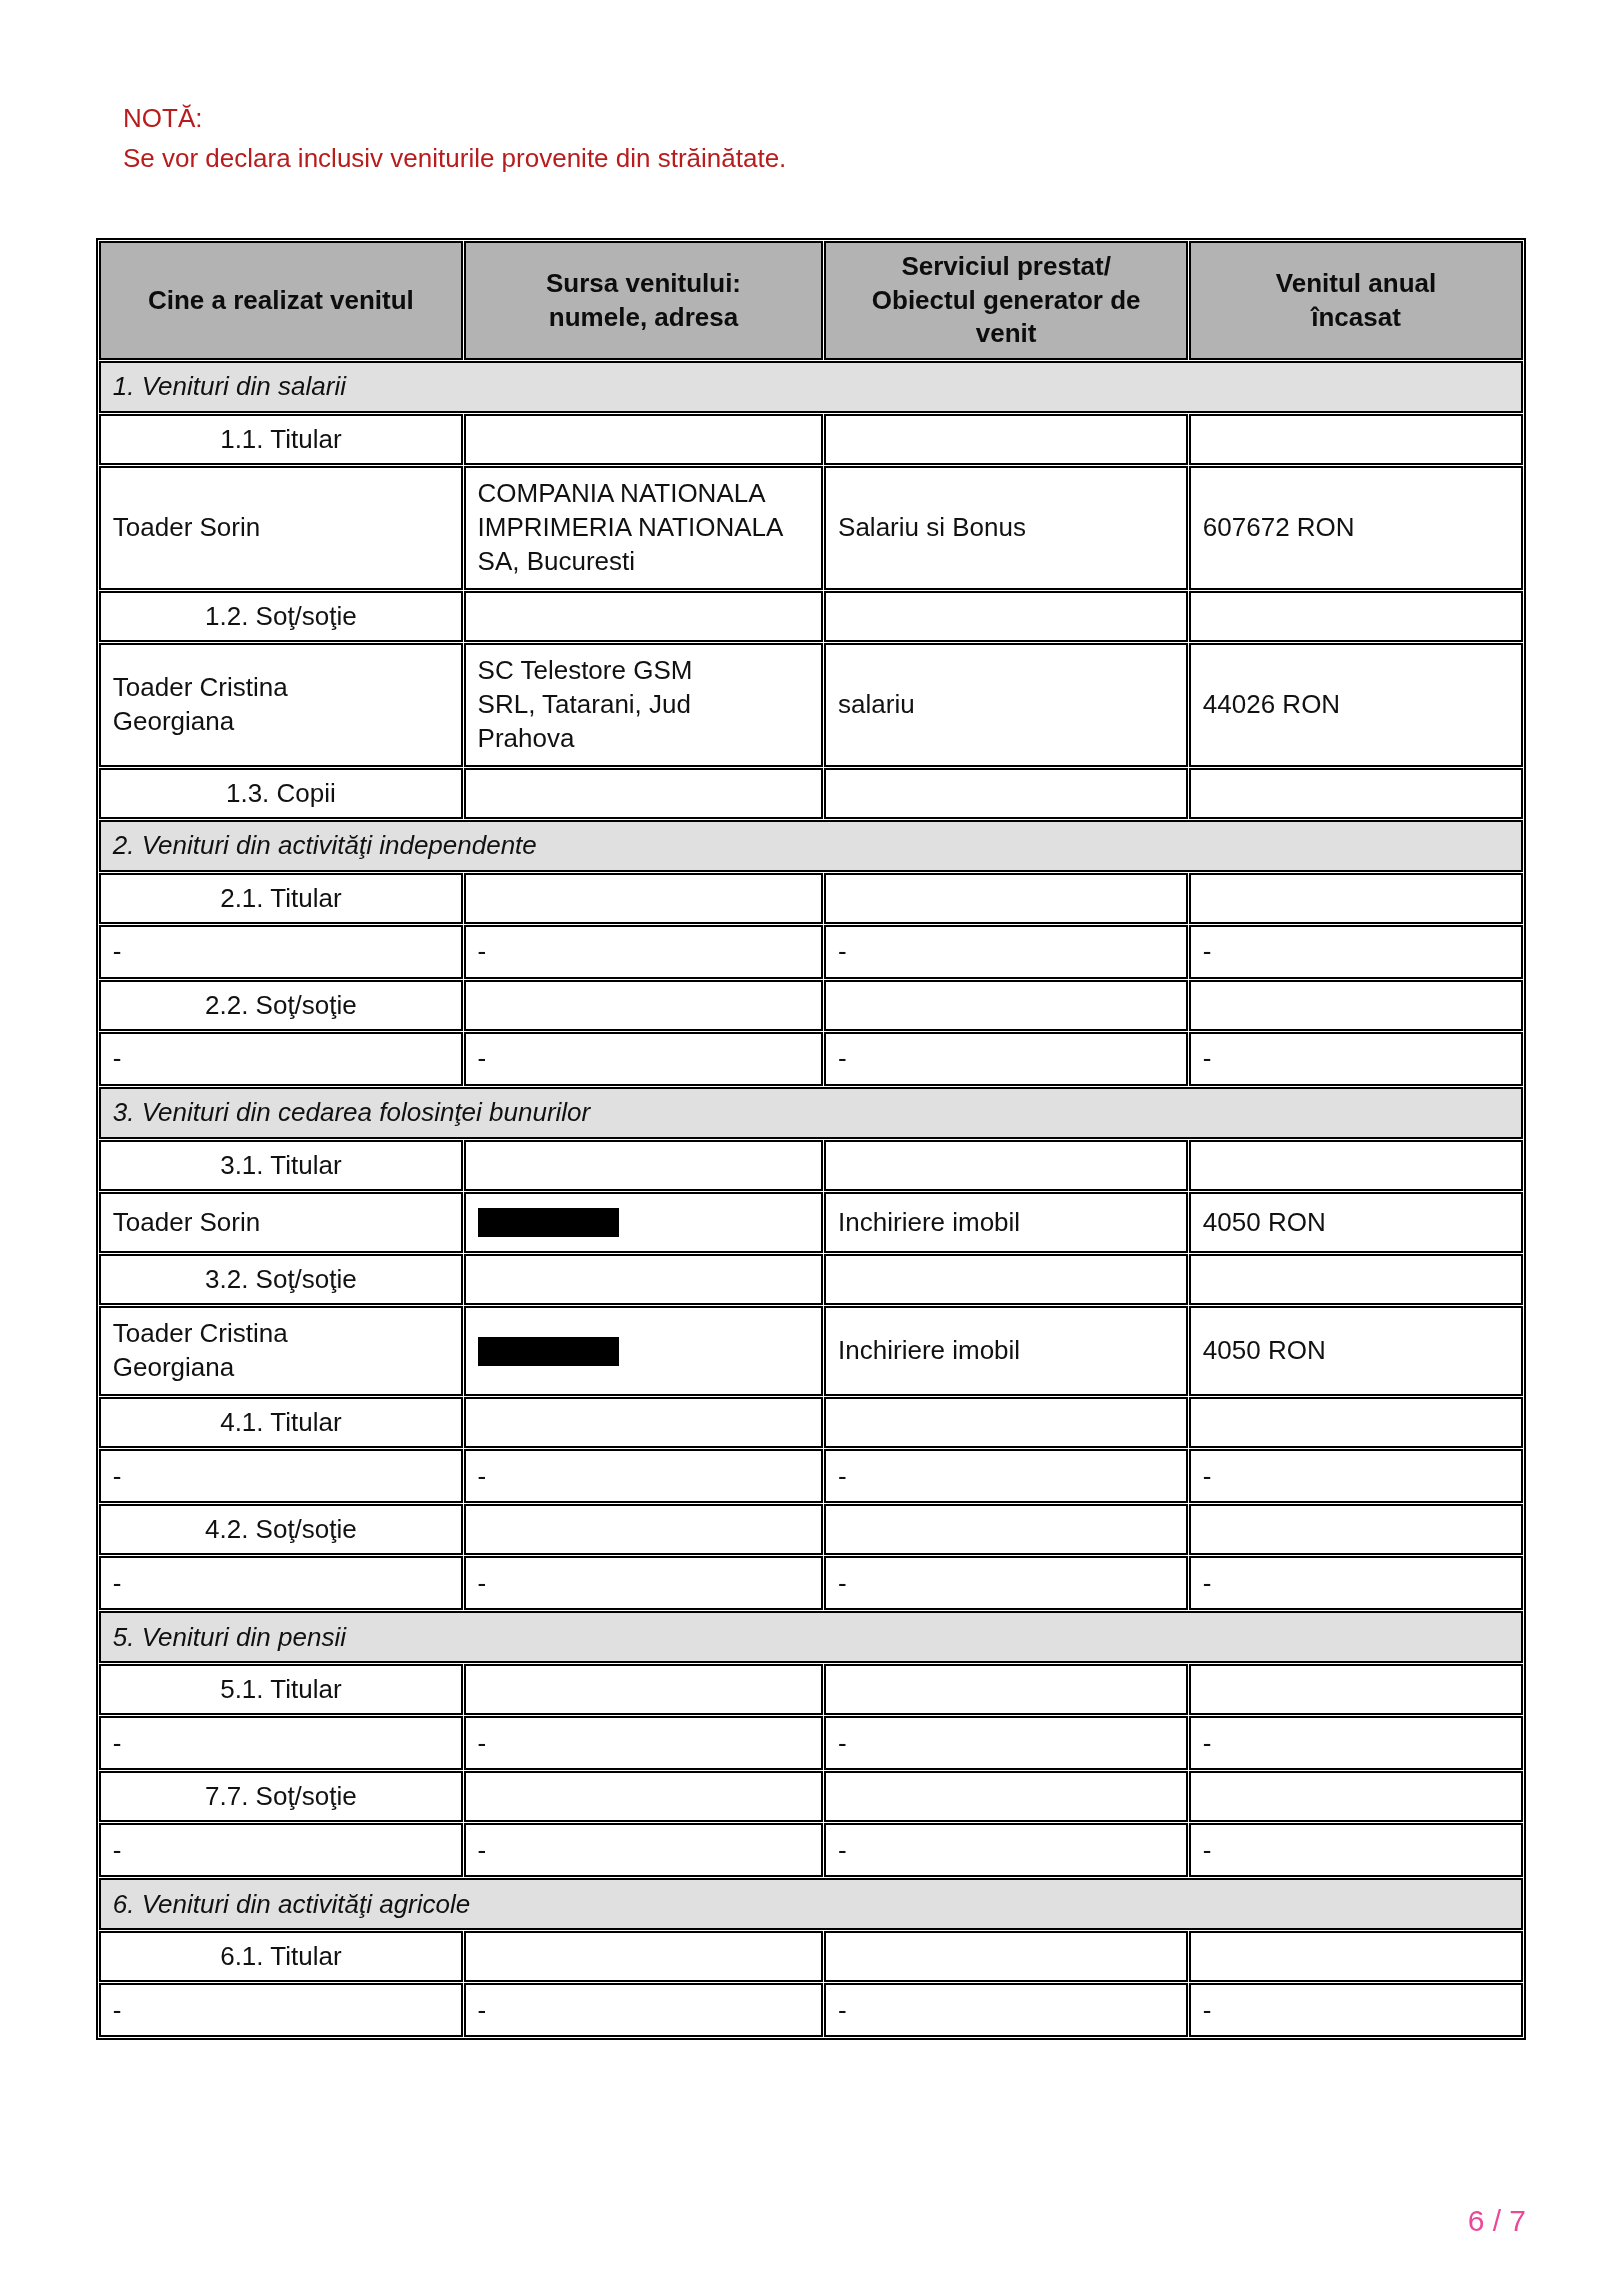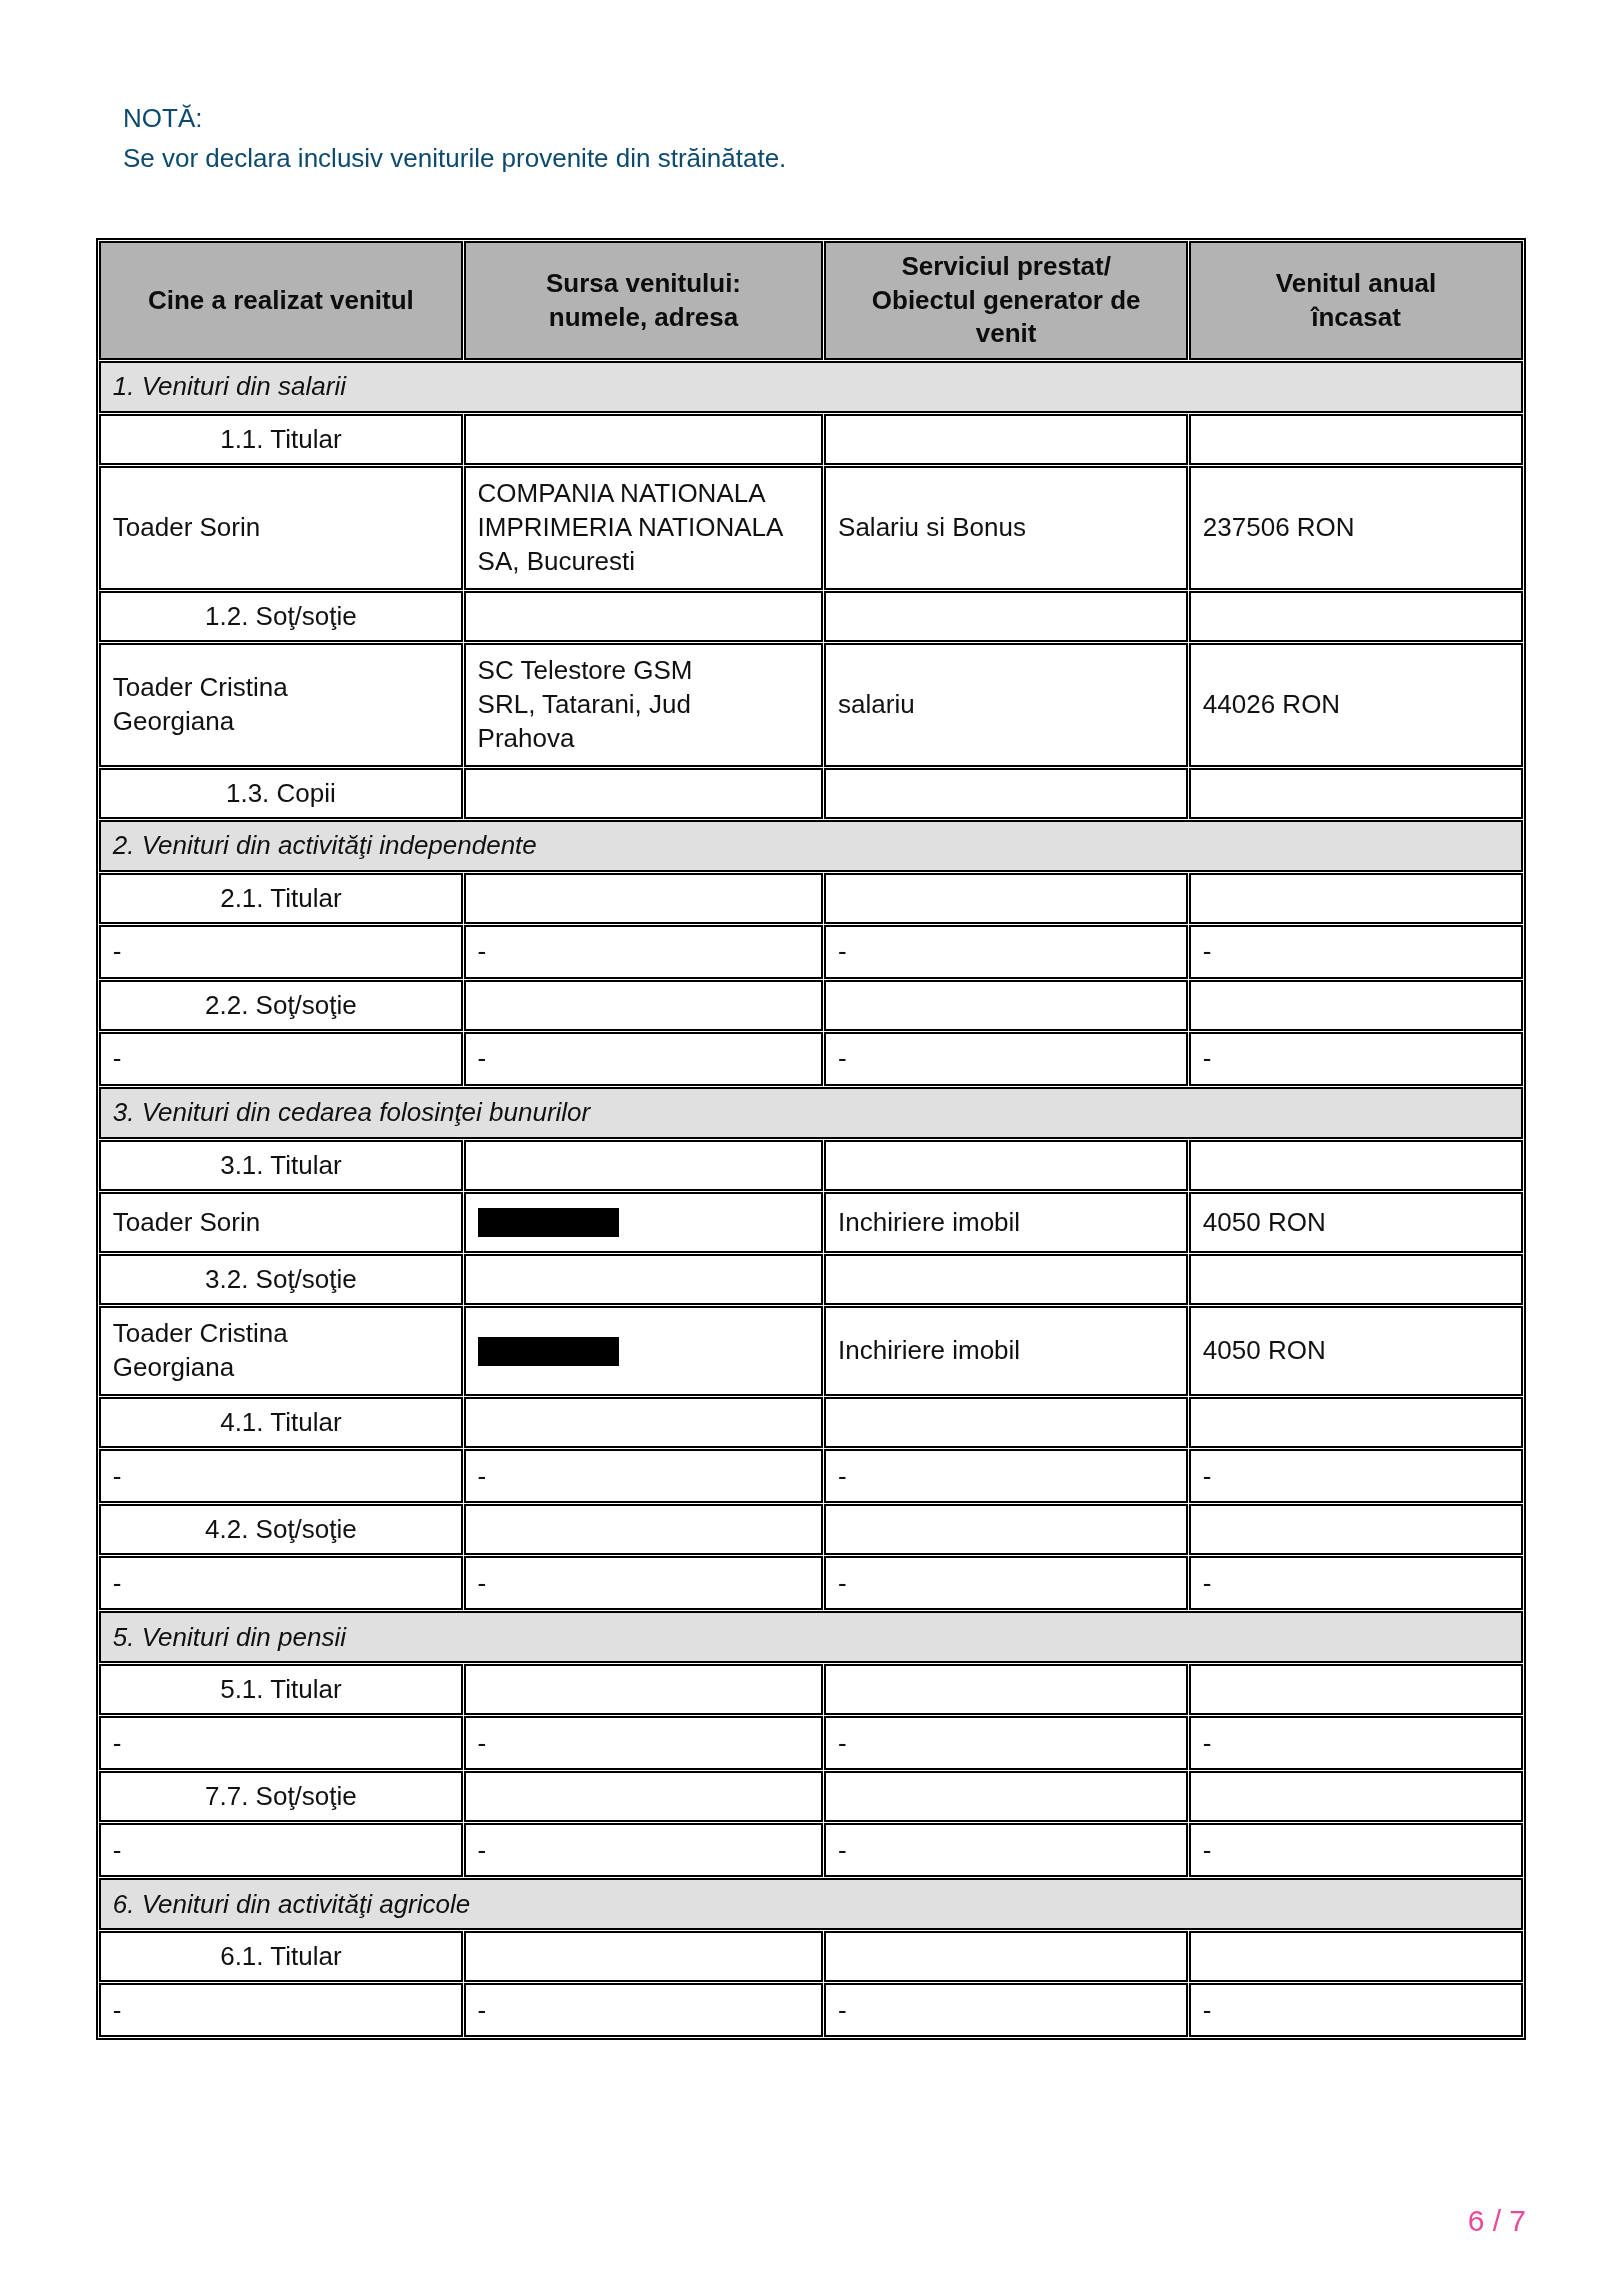--- a/index.html
+++ b/index.html
@@ -15,21 +15,21 @@
     height: 2295px;
     background: #ffffff;
     overflow: hidden;
   }
   .note {
     position: absolute;
     left: 123px;
     top: 98px;
     font-size: 26px;
     line-height: 1.55;
-    color: #0c4a6e;
+    color: #b91c1c;
   }
   .note .note-title { display: block; }
   .note .note-body  { display: block; text-align: right; }
 
   table.income {
     position: absolute;
     left: 96px;
     top: 238px;
     width: 1430px;
     table-layout: fixed;
@@ -130,21 +130,21 @@
           <td></td>
           <td></td>
           <td></td>
         </tr>
         <tr class="data-row">
           <td>Toader Sorin</td>
           <td>COMPANIA NATIONALA
 IMPRIMERIA NATIONALA
 SA, Bucuresti</td>
           <td>Salariu si Bonus</td>
-          <td>237506 RON</td>
+          <td>607672 RON</td>
         </tr>
         <tr class="label-row">
           <td>1.2. Soţ/soţie</td>
           <td></td>
           <td></td>
           <td></td>
         </tr>
         <tr class="data-row">
           <td>Toader Cristina
 Georgiana</td>

